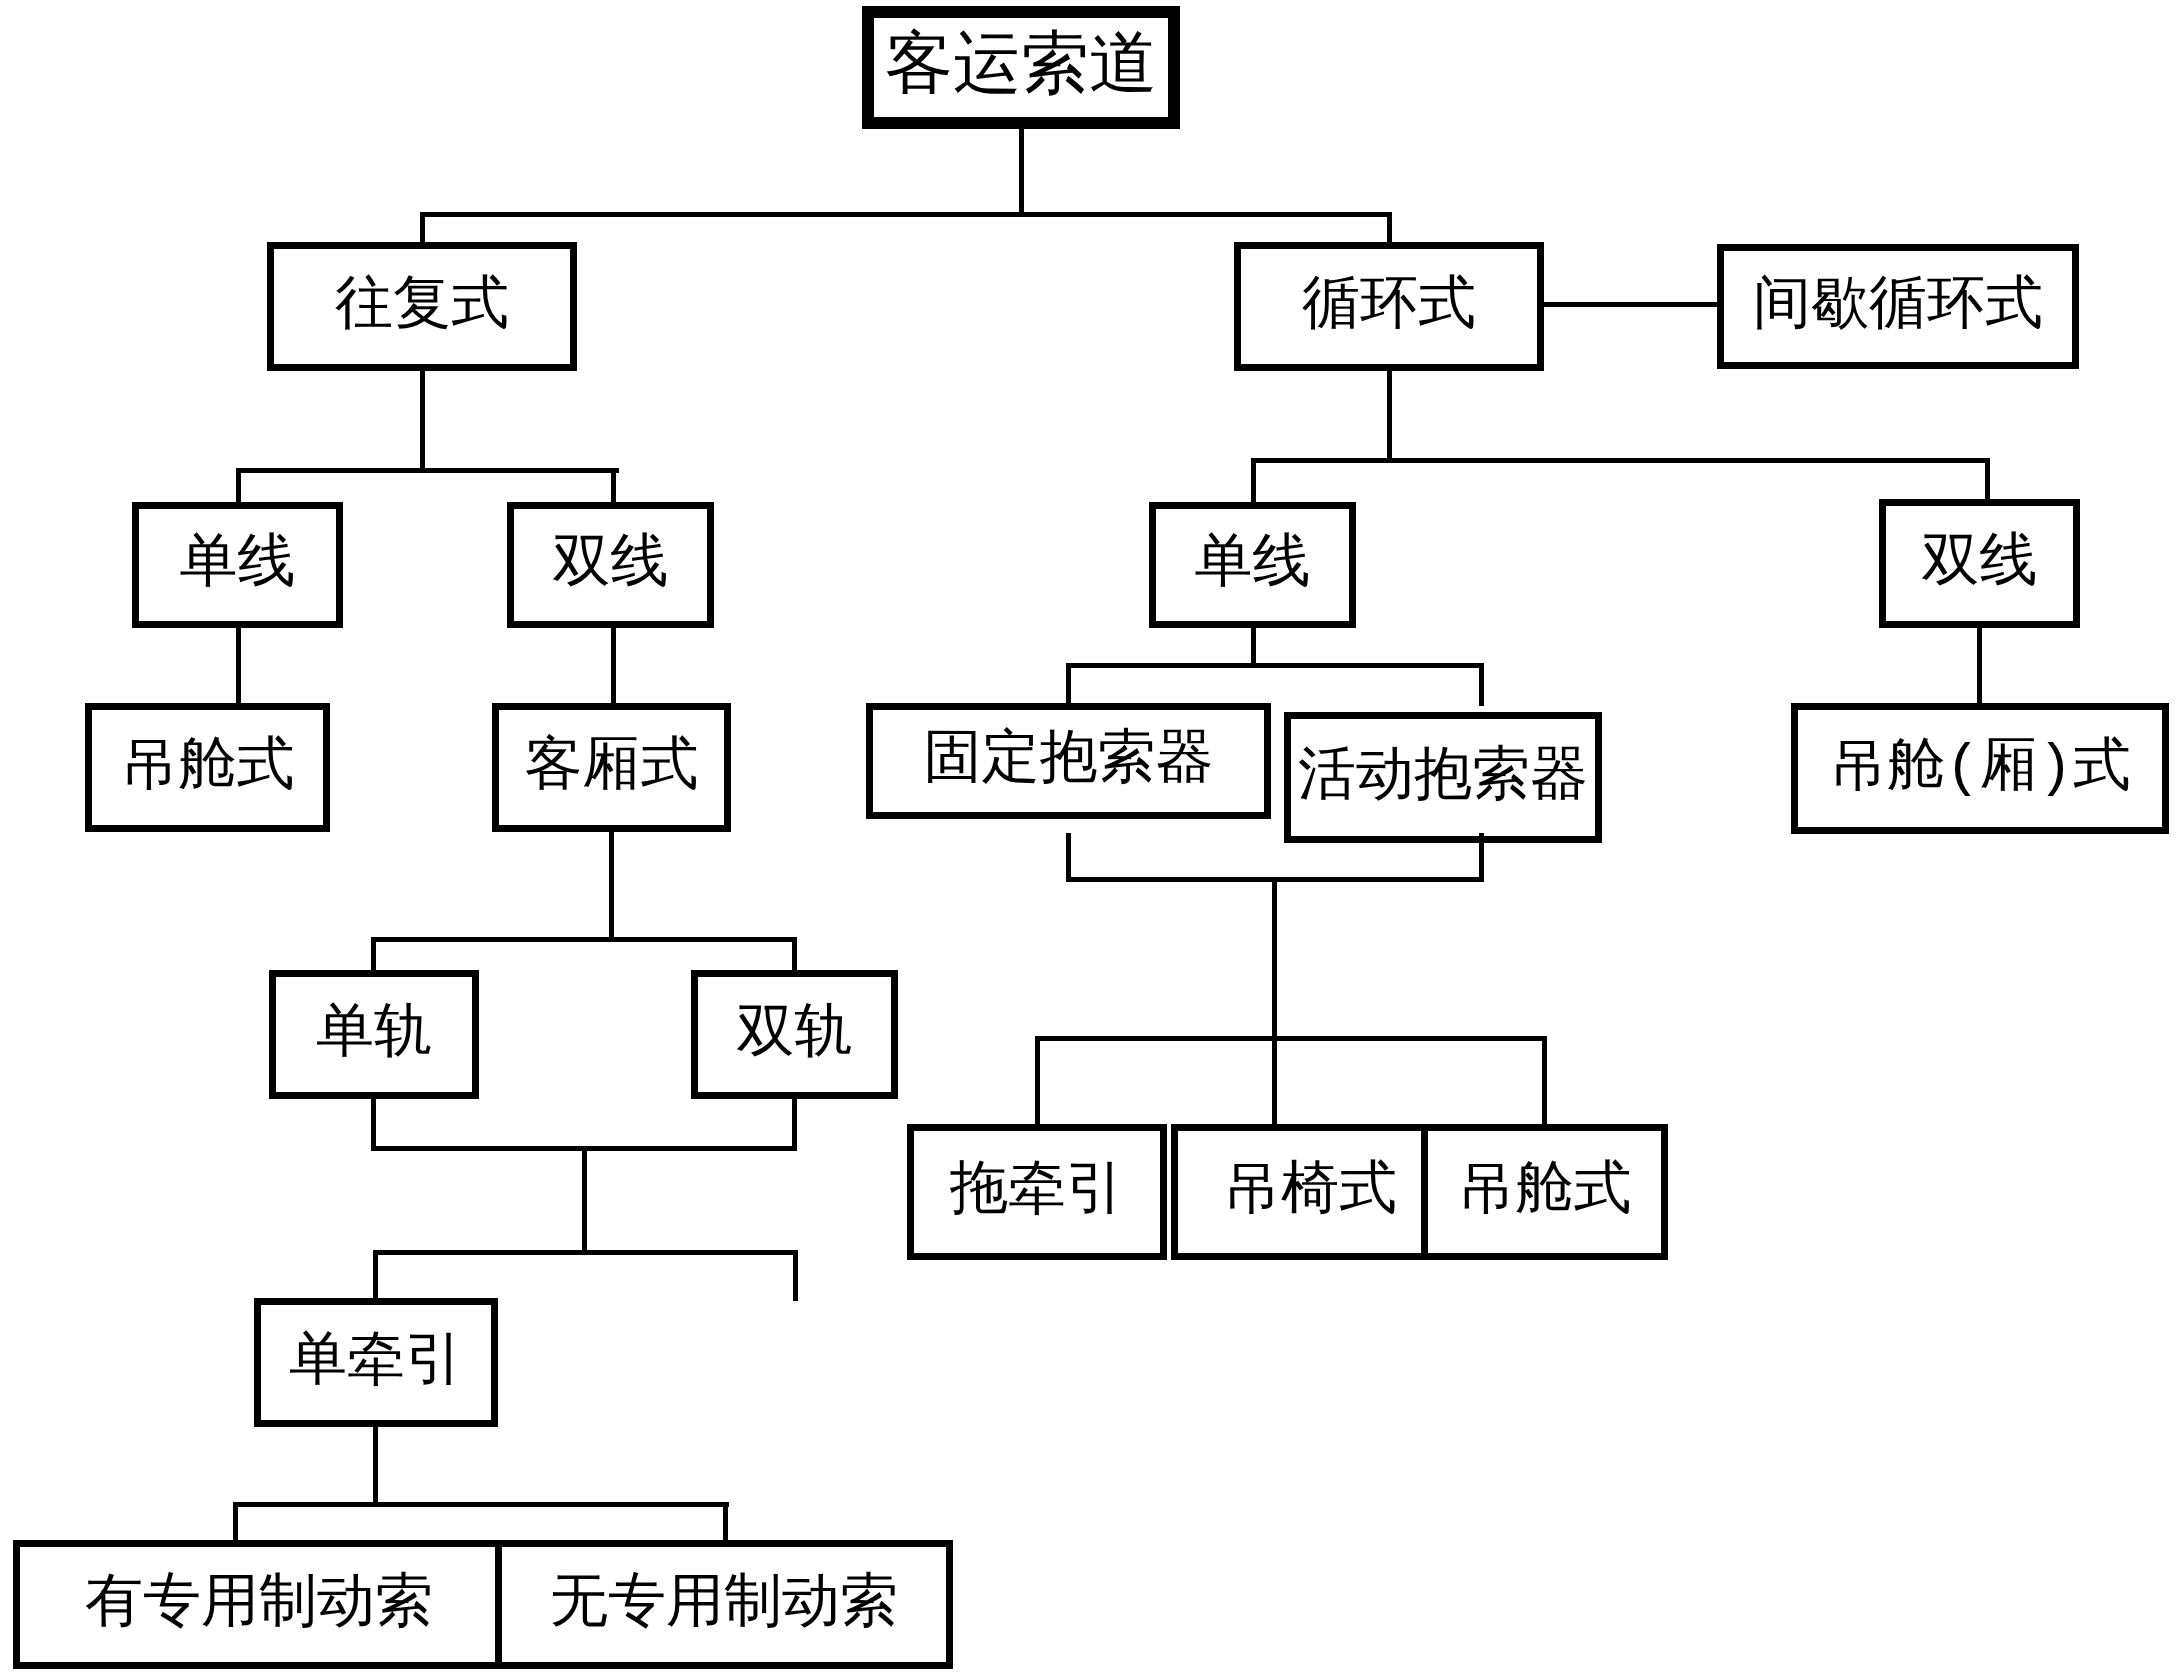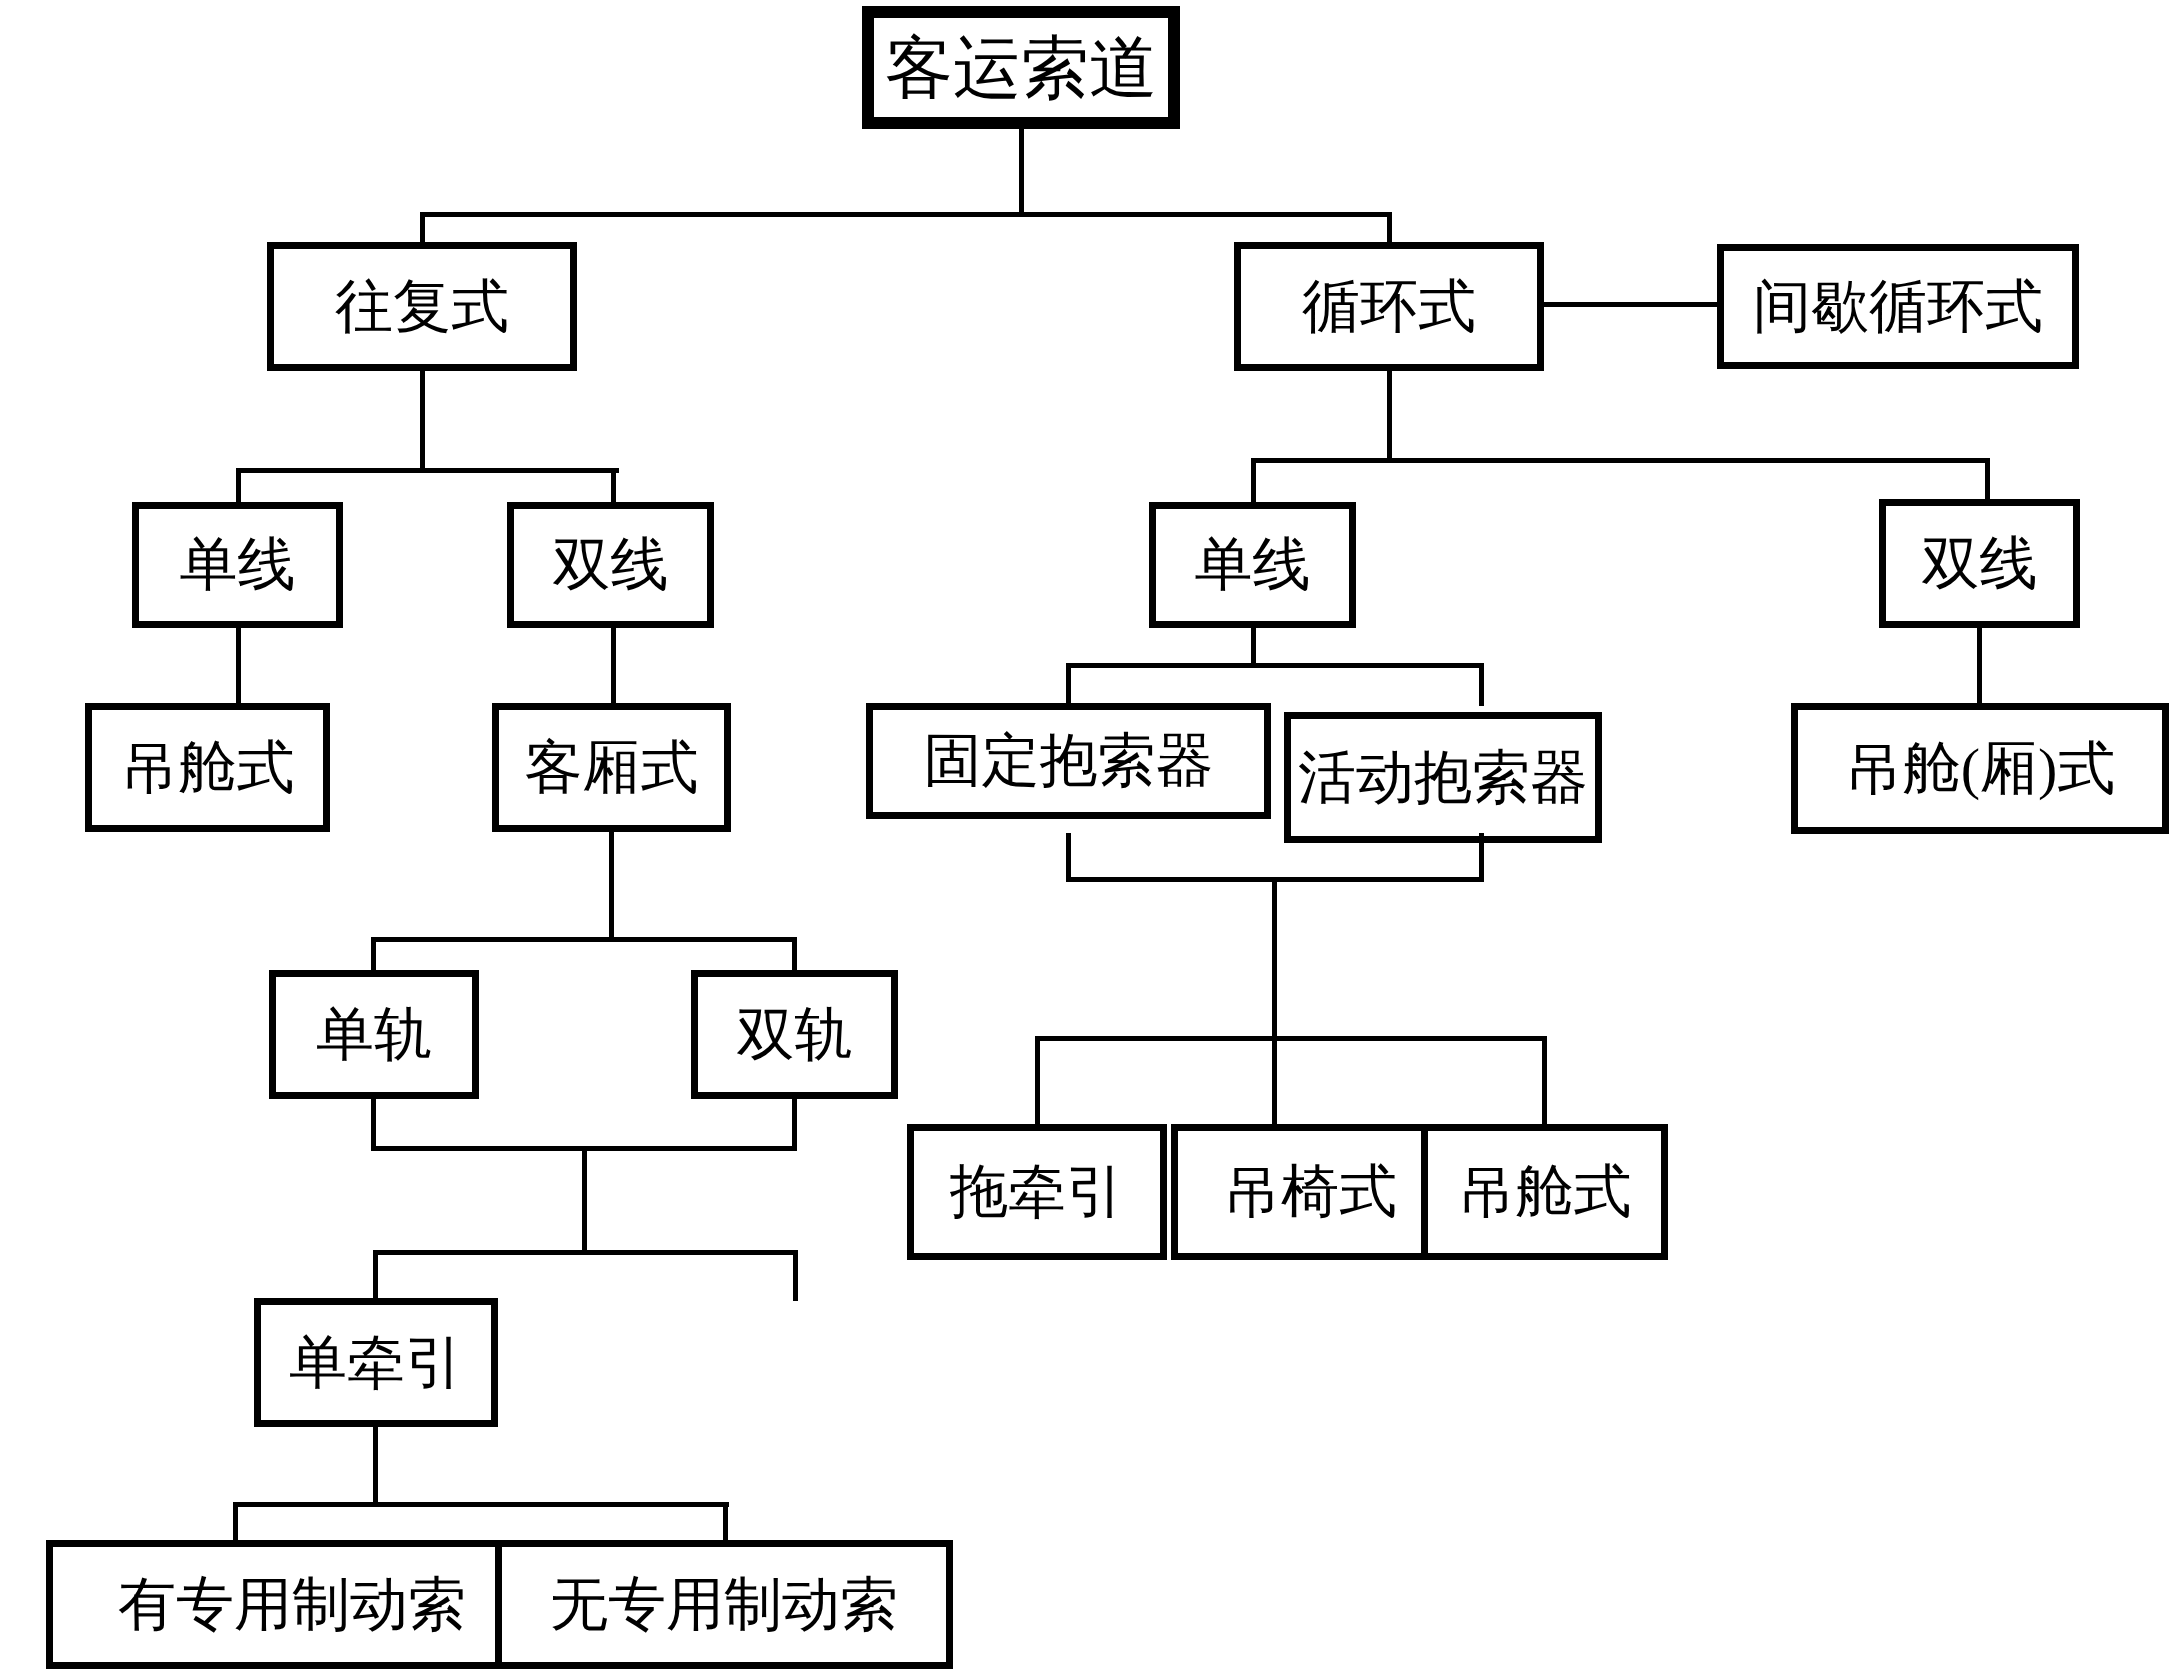--- a/index.html
+++ b/index.html
@@ -5,21 +5,21 @@
   html, body {
     margin: 0;
     padding: 0;
     background: #ffffff;
   }
   #stage {
     position: relative;
     width: 2184px;
     height: 1674px;
     background: #ffffff;
-    font-family: Liberation Serif, serif;
+    font-family: Liberation Mono, monospace;
     color: #000000;
   }
   .box {
     position: absolute;
     box-sizing: border-box;
     border: 7px solid #000000;
     background: #ffffff;
     display: flex;
     align-items: center;
     justify-content: center;
@@ -63,21 +63,21 @@
 
   <div class="box" style="left:269px;top:970px;width:210px;height:129px">单轨</div>
   <div class="box" style="left:691px;top:970px;width:207px;height:129px">双轨</div>
 
   <div class="box" style="left:907px;top:1124px;width:260px;height:136px">拖牵引</div>
   <div class="box" style="left:1171px;top:1124px;width:278px;height:136px">吊椅式</div>
   <div class="box" style="left:1421px;top:1124px;width:247px;height:136px">吊舱式</div>
 
   <div class="box" style="left:254px;top:1298px;width:244px;height:129px">单牵引</div>
 
-  <div class="box" style="left:46px;top:1540px;width:492px;height:129px">有专用制动索</div>
+  <div class="box" style="left:13px;top:1540px;width:492px;height:129px">有专用制动索</div>
   <div class="box" style="left:495px;top:1540px;width:458px;height:129px">无专用制动索</div>
 
   <div class="vl" style="left:1019px;top:125px;height:92px"></div>
   <div class="hl" style="left:420px;top:212px;width:972px"></div>
   <div class="vl" style="left:420px;top:212px;height:32px"></div>
   <div class="vl" style="left:1387px;top:212px;height:32px"></div>
 
   <div class="hl" style="left:1544px;top:302px;width:173px"></div>
 
   <div class="vl" style="left:420px;top:369px;height:100px"></div>

